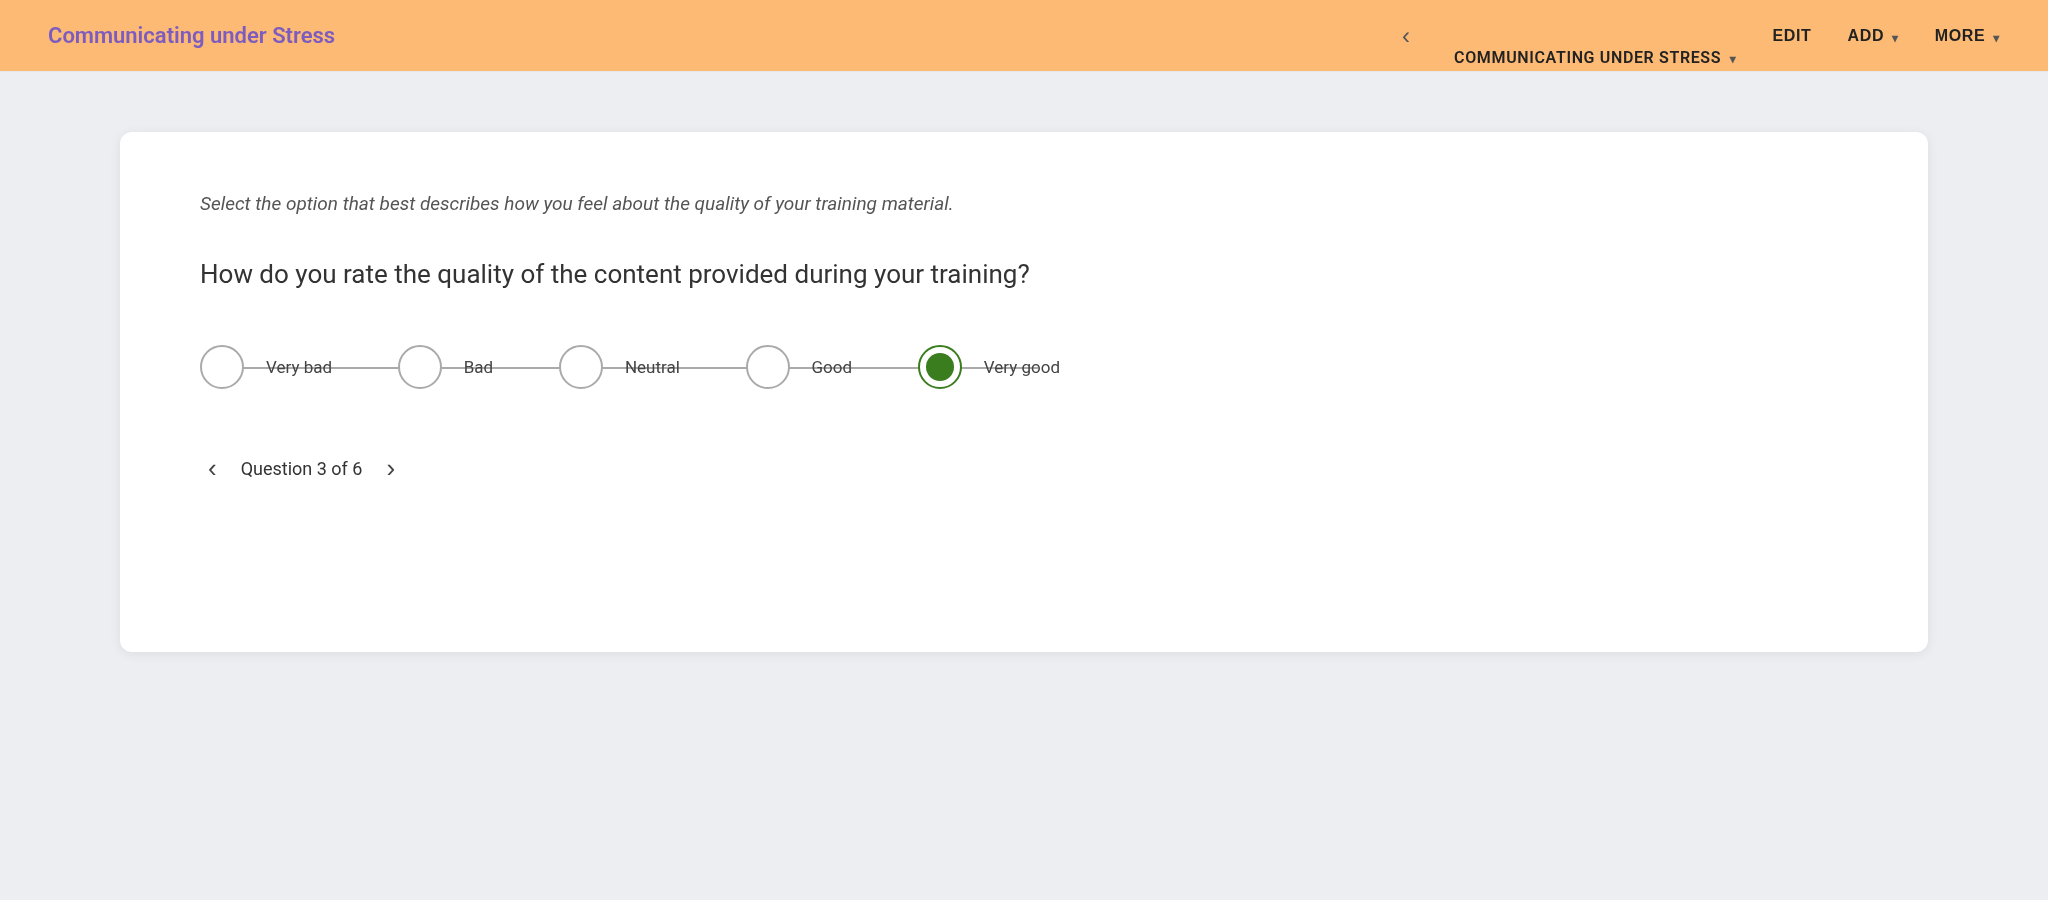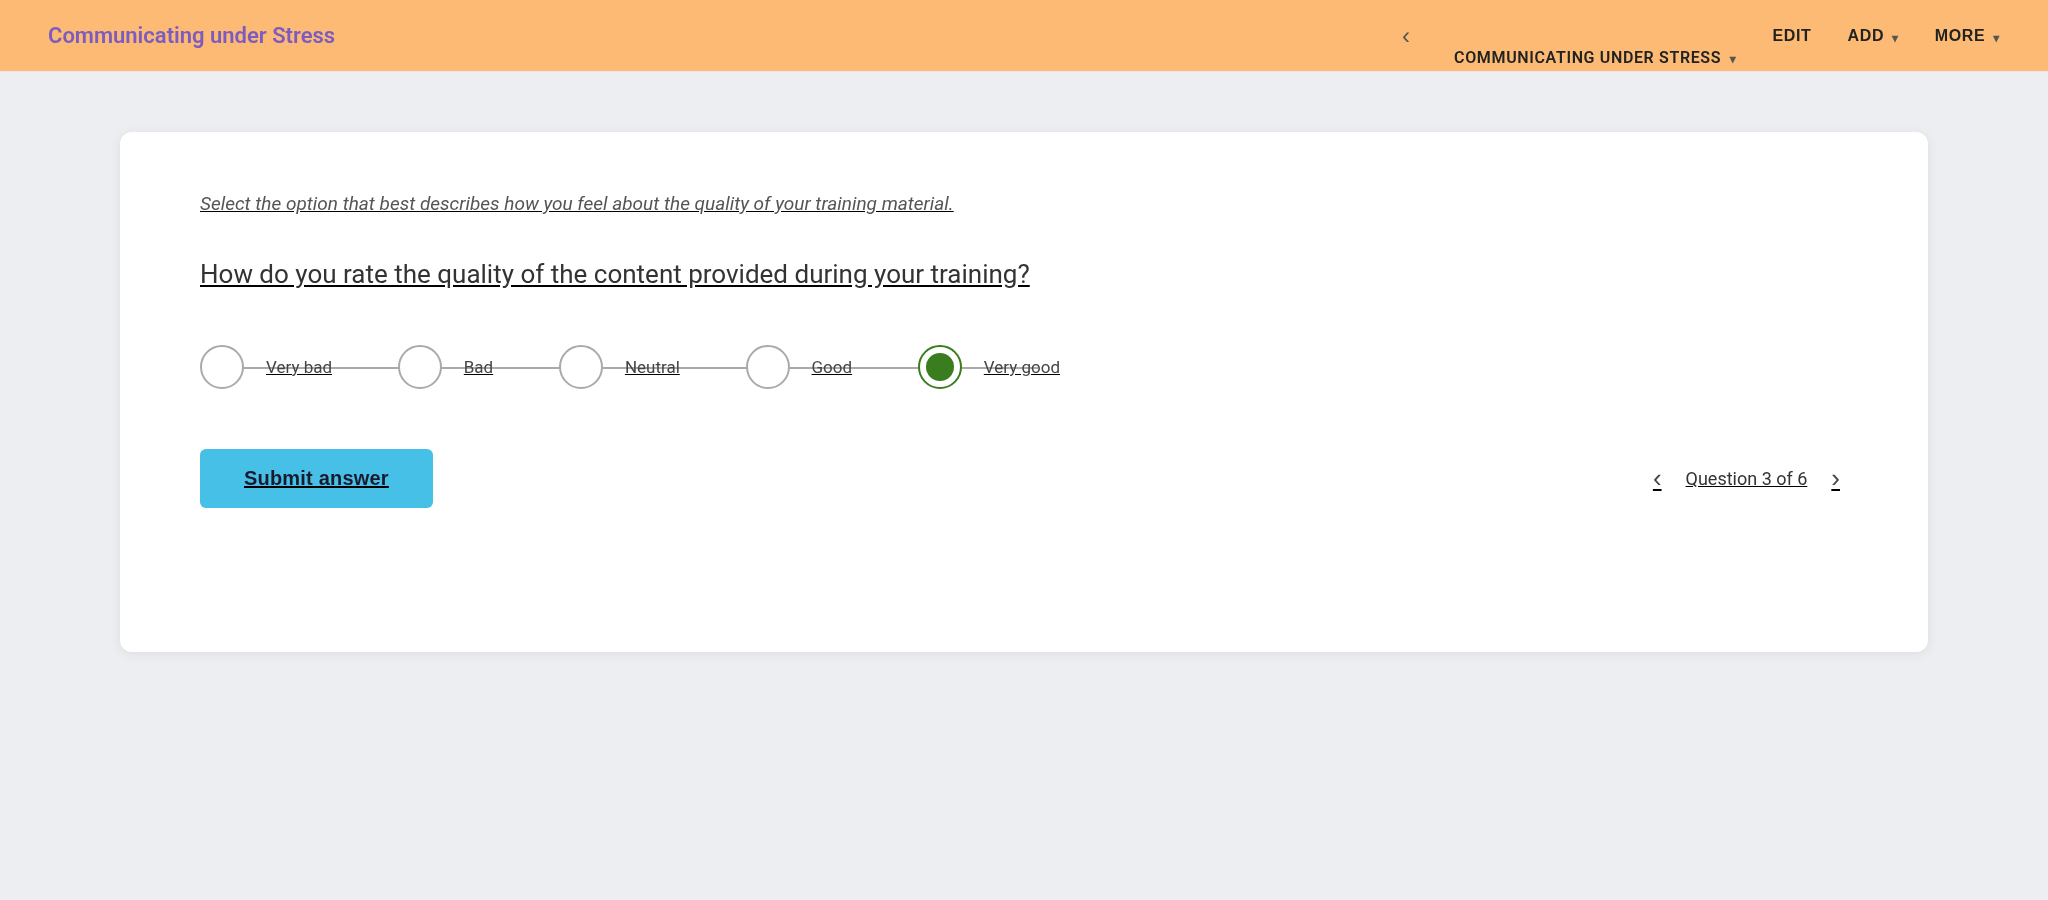--- a/index.html
+++ b/index.html
@@ -71,21 +71,20 @@
     }
 
     
     .card {
       background: #ffffff;
       border-radius: 12px;
       padding: 60px 80px 70px 80px;
       box-shadow: 0 2px 12px rgba(0,0,0,0.07);
       min-height: 520px;
       position: relative;
-      text-decoration: underline;
     }
 
     .card-instruction {
       font-size: 19px;
       font-style: italic;
       color: #555;
       margin-bottom: 44px;
       font-weight: 400;
     }
 
@@ -253,21 +252,20 @@
           <div class="radio-circle selected">
             <div class="radio-inner"></div>
           </div>
           <span class="rating-label">Very good</span>
         </div>
 
       </div>
     </div>
 
     <div class="card-bottom">
-      <button class="submit-btn">Submit answer</button>
 
       <div class="question-nav">
         <button class="nav-arrow">‹</button>
         <span class="question-counter">Question 3 of 6</span>
         <button class="nav-arrow">›</button>
       </div>
     </div>
 
   </div>
 </div>

